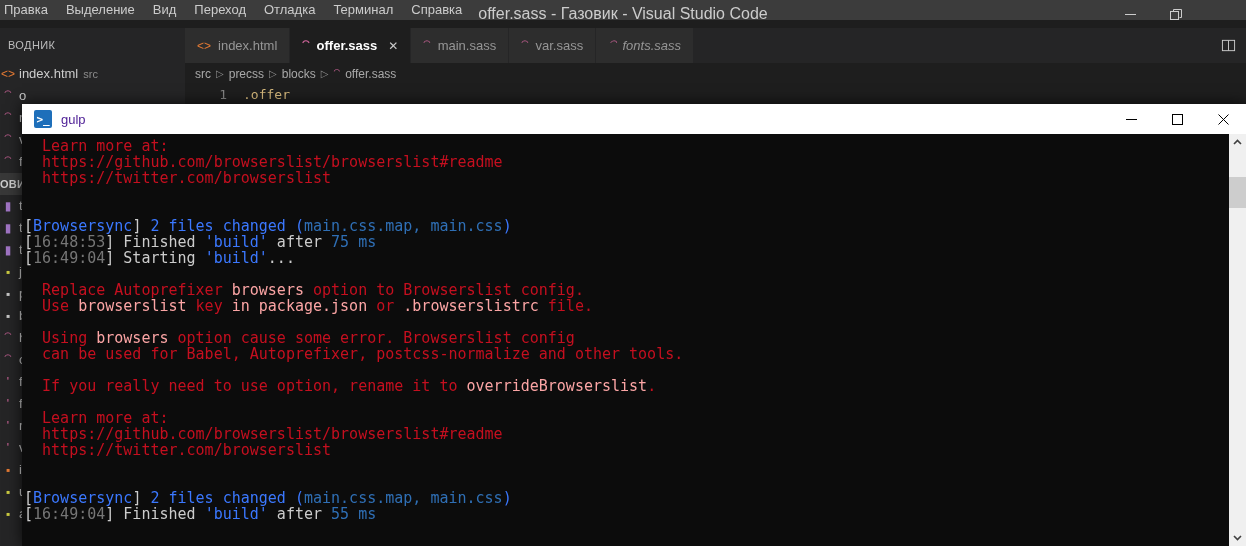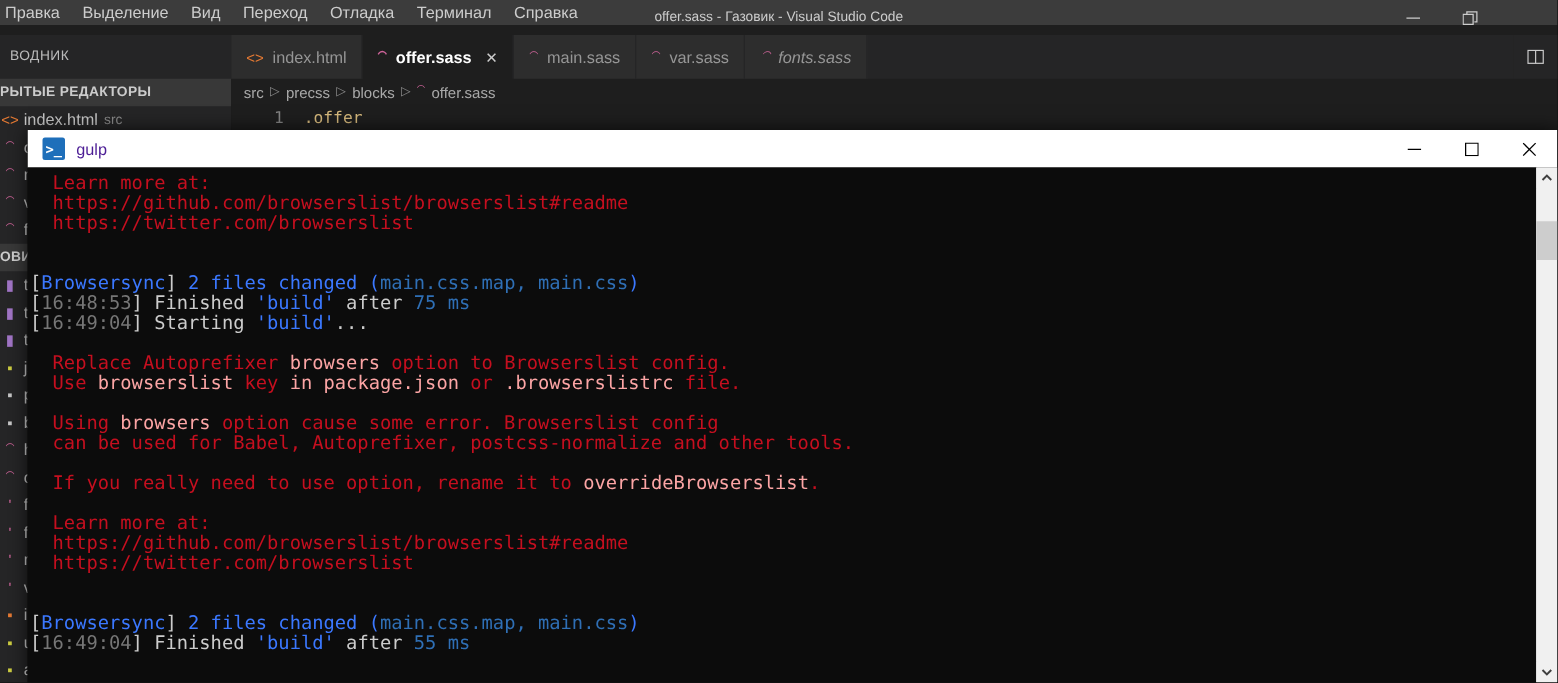--- a/index.html
+++ b/index.html
@@ -17,21 +17,21 @@
     background:#3c3c3c;display:flex;align-items:center;
   }
   .menu{display:flex;align-items:center;height:28px;padding-left:0;}
   .menu-item{
     color:#cccccc;font-size:13px;line-height:28px;padding:0 9px;cursor:default;
     white-space:nowrap;
   }
   .menu-item:first-child{padding-left:4px;}
   .win-title{
     position:absolute;left:0;right:0;top:0;height:28px;line-height:28px;
-    text-align:center;color:#cccccc;font-size:11px;pointer-events:none;
+    text-align:center;color:#cccccc;font-size:16px;pointer-events:none;
   }
   .win-ctrl{
     position:absolute;top:0;height:28px;display:flex;align-items:center;
     justify-content:center;width:46px;color:#cccccc;
   }
   #vs-min{right:93px;} #vs-max{right:47px;}
 
   
   .sidebar{
     position:absolute;left:0;top:28px;width:185px;height:518px;
@@ -170,21 +170,20 @@
     <div class="win-ctrl" id="vs-max">
       <svg width="13" height="13" viewBox="0 0 13 13">
         <rect x="0.5" y="3.5" width="8" height="8" fill="none" stroke="#cccccc"></rect>
         <path d="M3.5 3.5 V1.5 H11.5 V9.5 H9.5" fill="none" stroke="#cccccc"></path>
         </svg>
     </div>
   </div>
 
   <div class="sidebar">
     <div class="sb-title">ВОДНИК</div>
-    <div class="sb-section">РЫТЫЕ РЕДАКТОРЫ</div>
     <div id="open-editors">
         <div class="sb-row">
           <span class="ic ic-html">&lt;&gt;</span>
           <span>index.html</span>
           <span class="sub">src</span>
         </div>
         <div class="sb-row">
           <span class="ic ic-sass">⁀</span>
           <span>o</span>
         </div>

